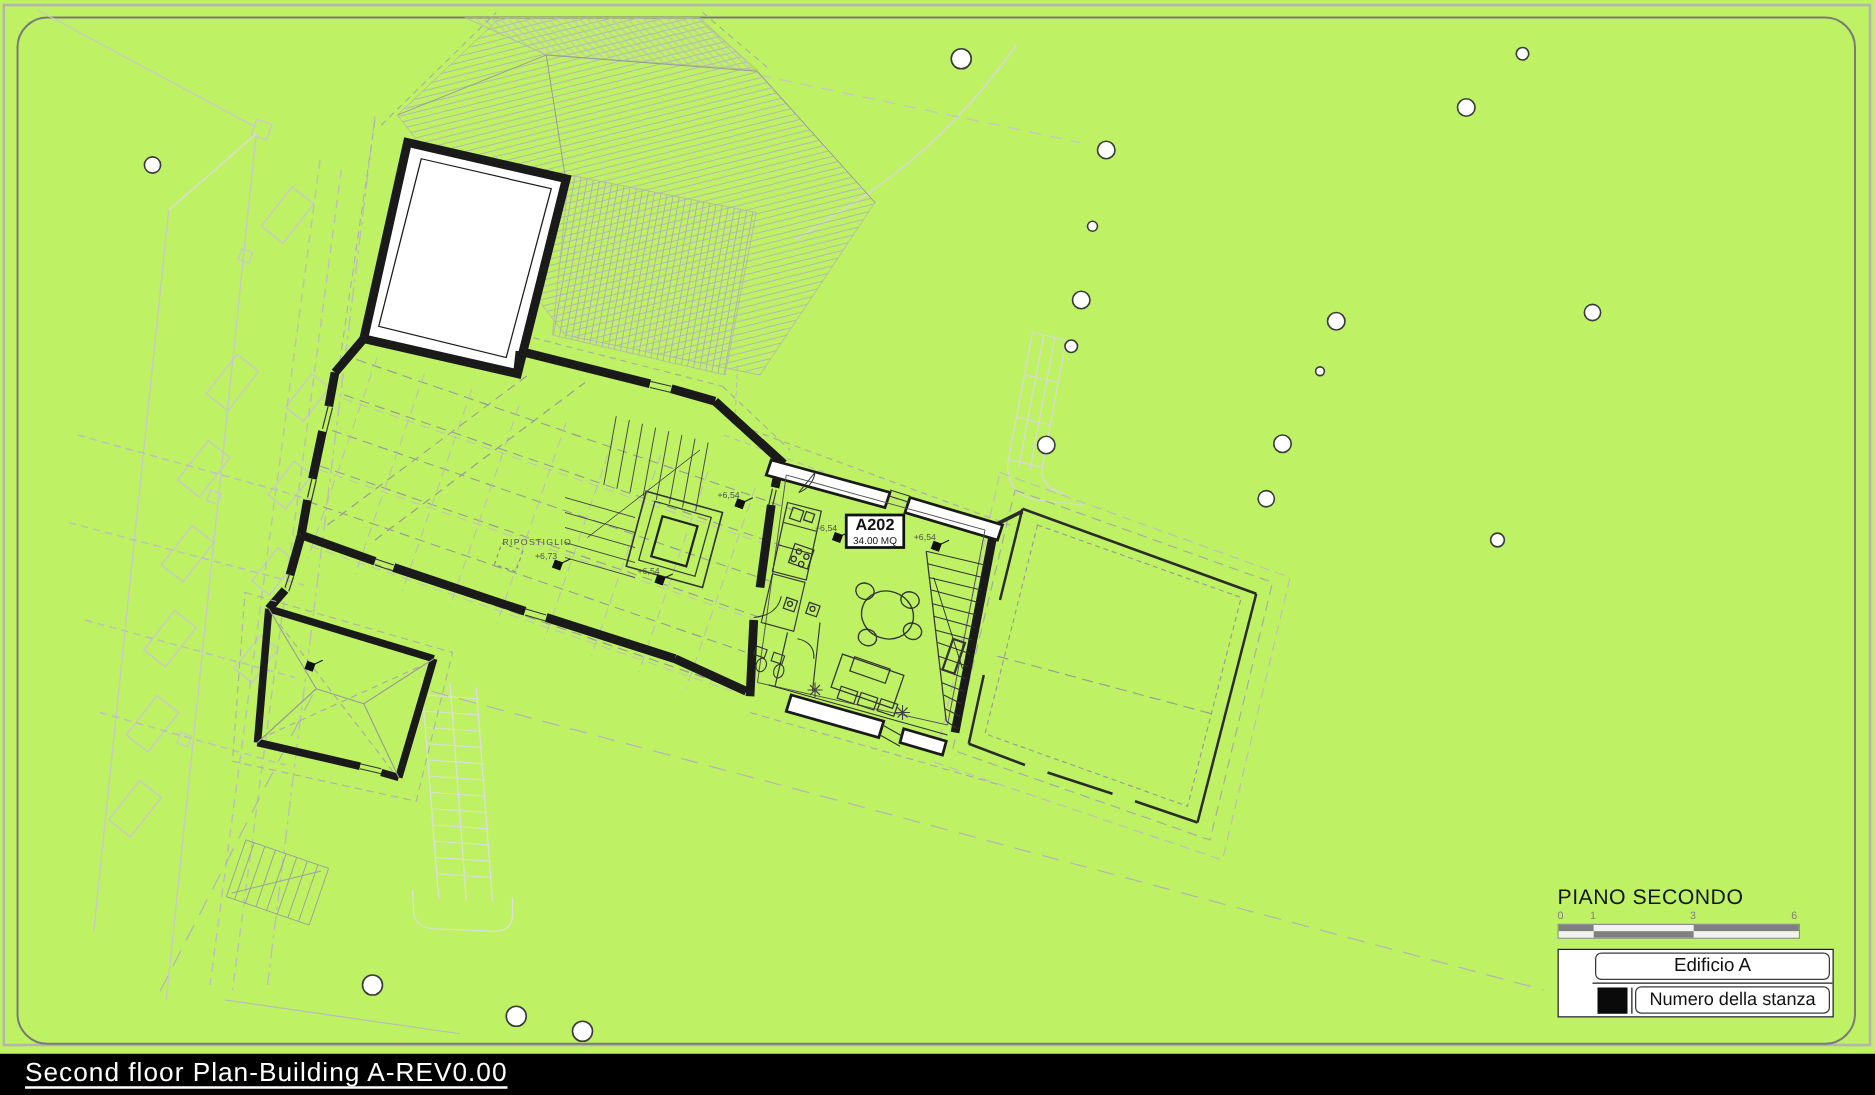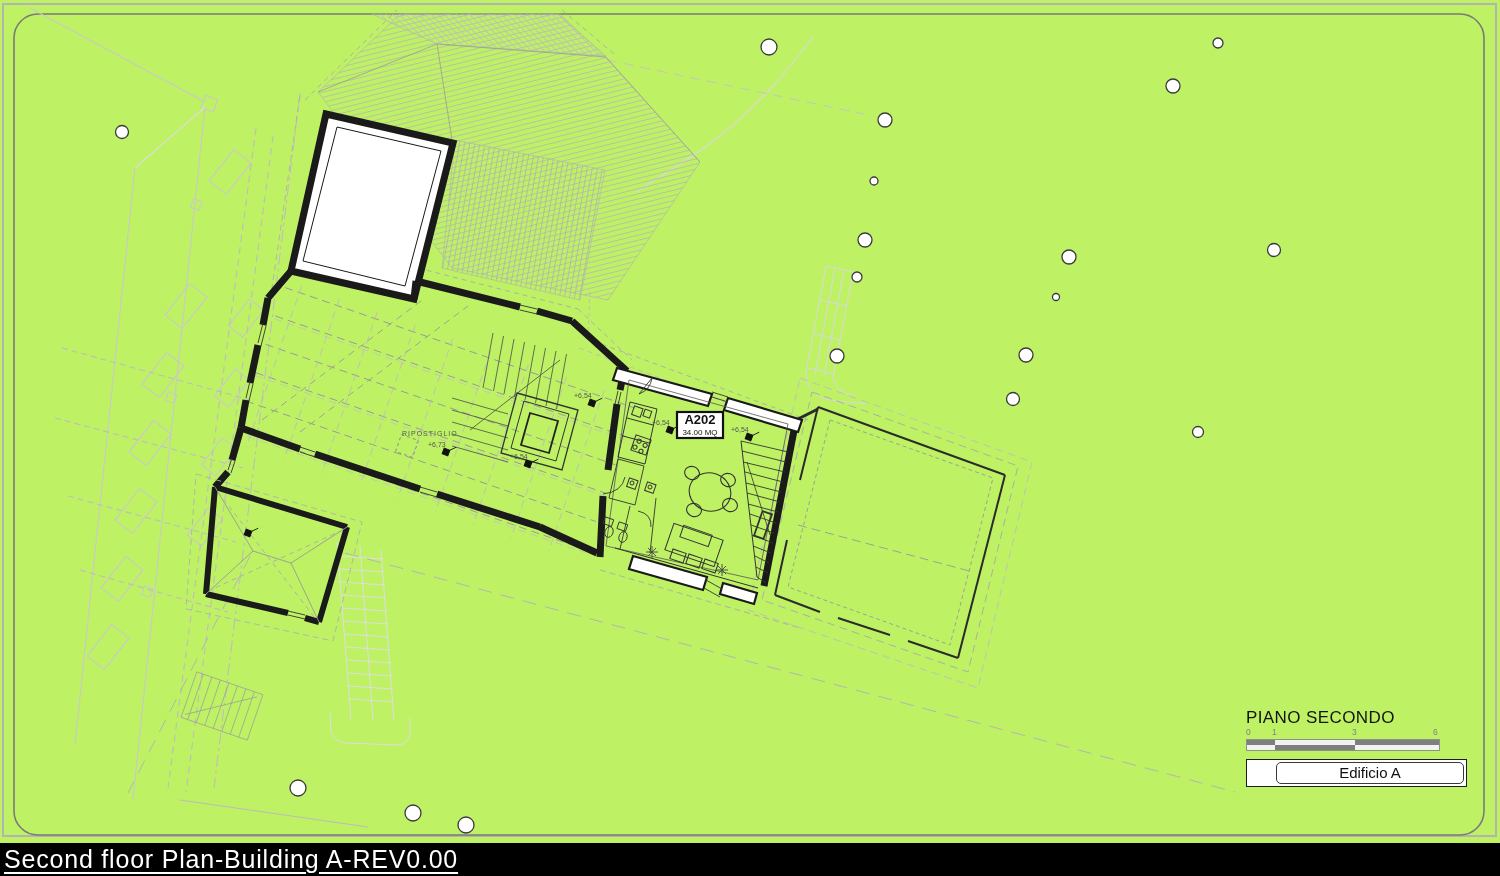--- a/index.html
+++ b/index.html
@@ -22,21 +22,21 @@
                 font-size:15px;line-height:20px;height:20px;}
   #legend .cell-sq{width:31px;border-right:1.5px solid #1d1d1d;display:flex;
                    align-items:center;justify-content:center;}
   #legend .blacksq{width:24px;height:21px;background:#0a0a0a;}
   #legend .cell-id{width:31px;border-right:1.5px solid #1d1d1d;text-align:center;
                    font-size:15px;line-height:25px;}
   #legend .cell-room{flex:1;font-size:15.5px;line-height:25px;padding-left:5px;}
   #legend .cell-num{flex:1;padding:2px;}
   
   #titlebar{position:absolute;left:0;top:843px;width:1500px;height:33px;background:#000;}
-  #titlebar span{display:inline-block;margin-left:4px;color:#fff;font-size:25px;
+  #titlebar span{display:inline-block;margin-left:20px;color:#fff;font-size:21px;
                  font-weight:300;letter-spacing:.8px;line-height:32px;
                  text-decoration:underline;text-underline-offset:4px;}
 </style>
 </head>
 <body>
 
 <div id="sheet">
 
 <svg id="plan-svg" width="1500" height="843" viewBox="0 0 1500 843">
   <defs>
@@ -369,20 +369,28 @@
         <div style="width:80px;background:#7f7f7f"></div>
         <div style="width:84px;background:#f2f2f2"></div>
       </div>
     </div>
     <div class="tbl">
       <div class="trow">
         <div class="cell-full">
           <div class="rbox">Edificio A</div>
         </div>
       </div>
+      <div class="trow">
+        <div class="cell-sq">
+            <div class="blacksq"></div>
+          </div>
+        <div class="cell-num">
+          <div class="rbox" style="font-size:14.5px">Numero della stanza</div>
+        </div>
+      </div>
     </div>
   </div>
 
   <div id="titlebar">
     <span>Second floor Plan-Building A-REV0.00</span>
   </div>
 
 </div>
 
 </body></html>

